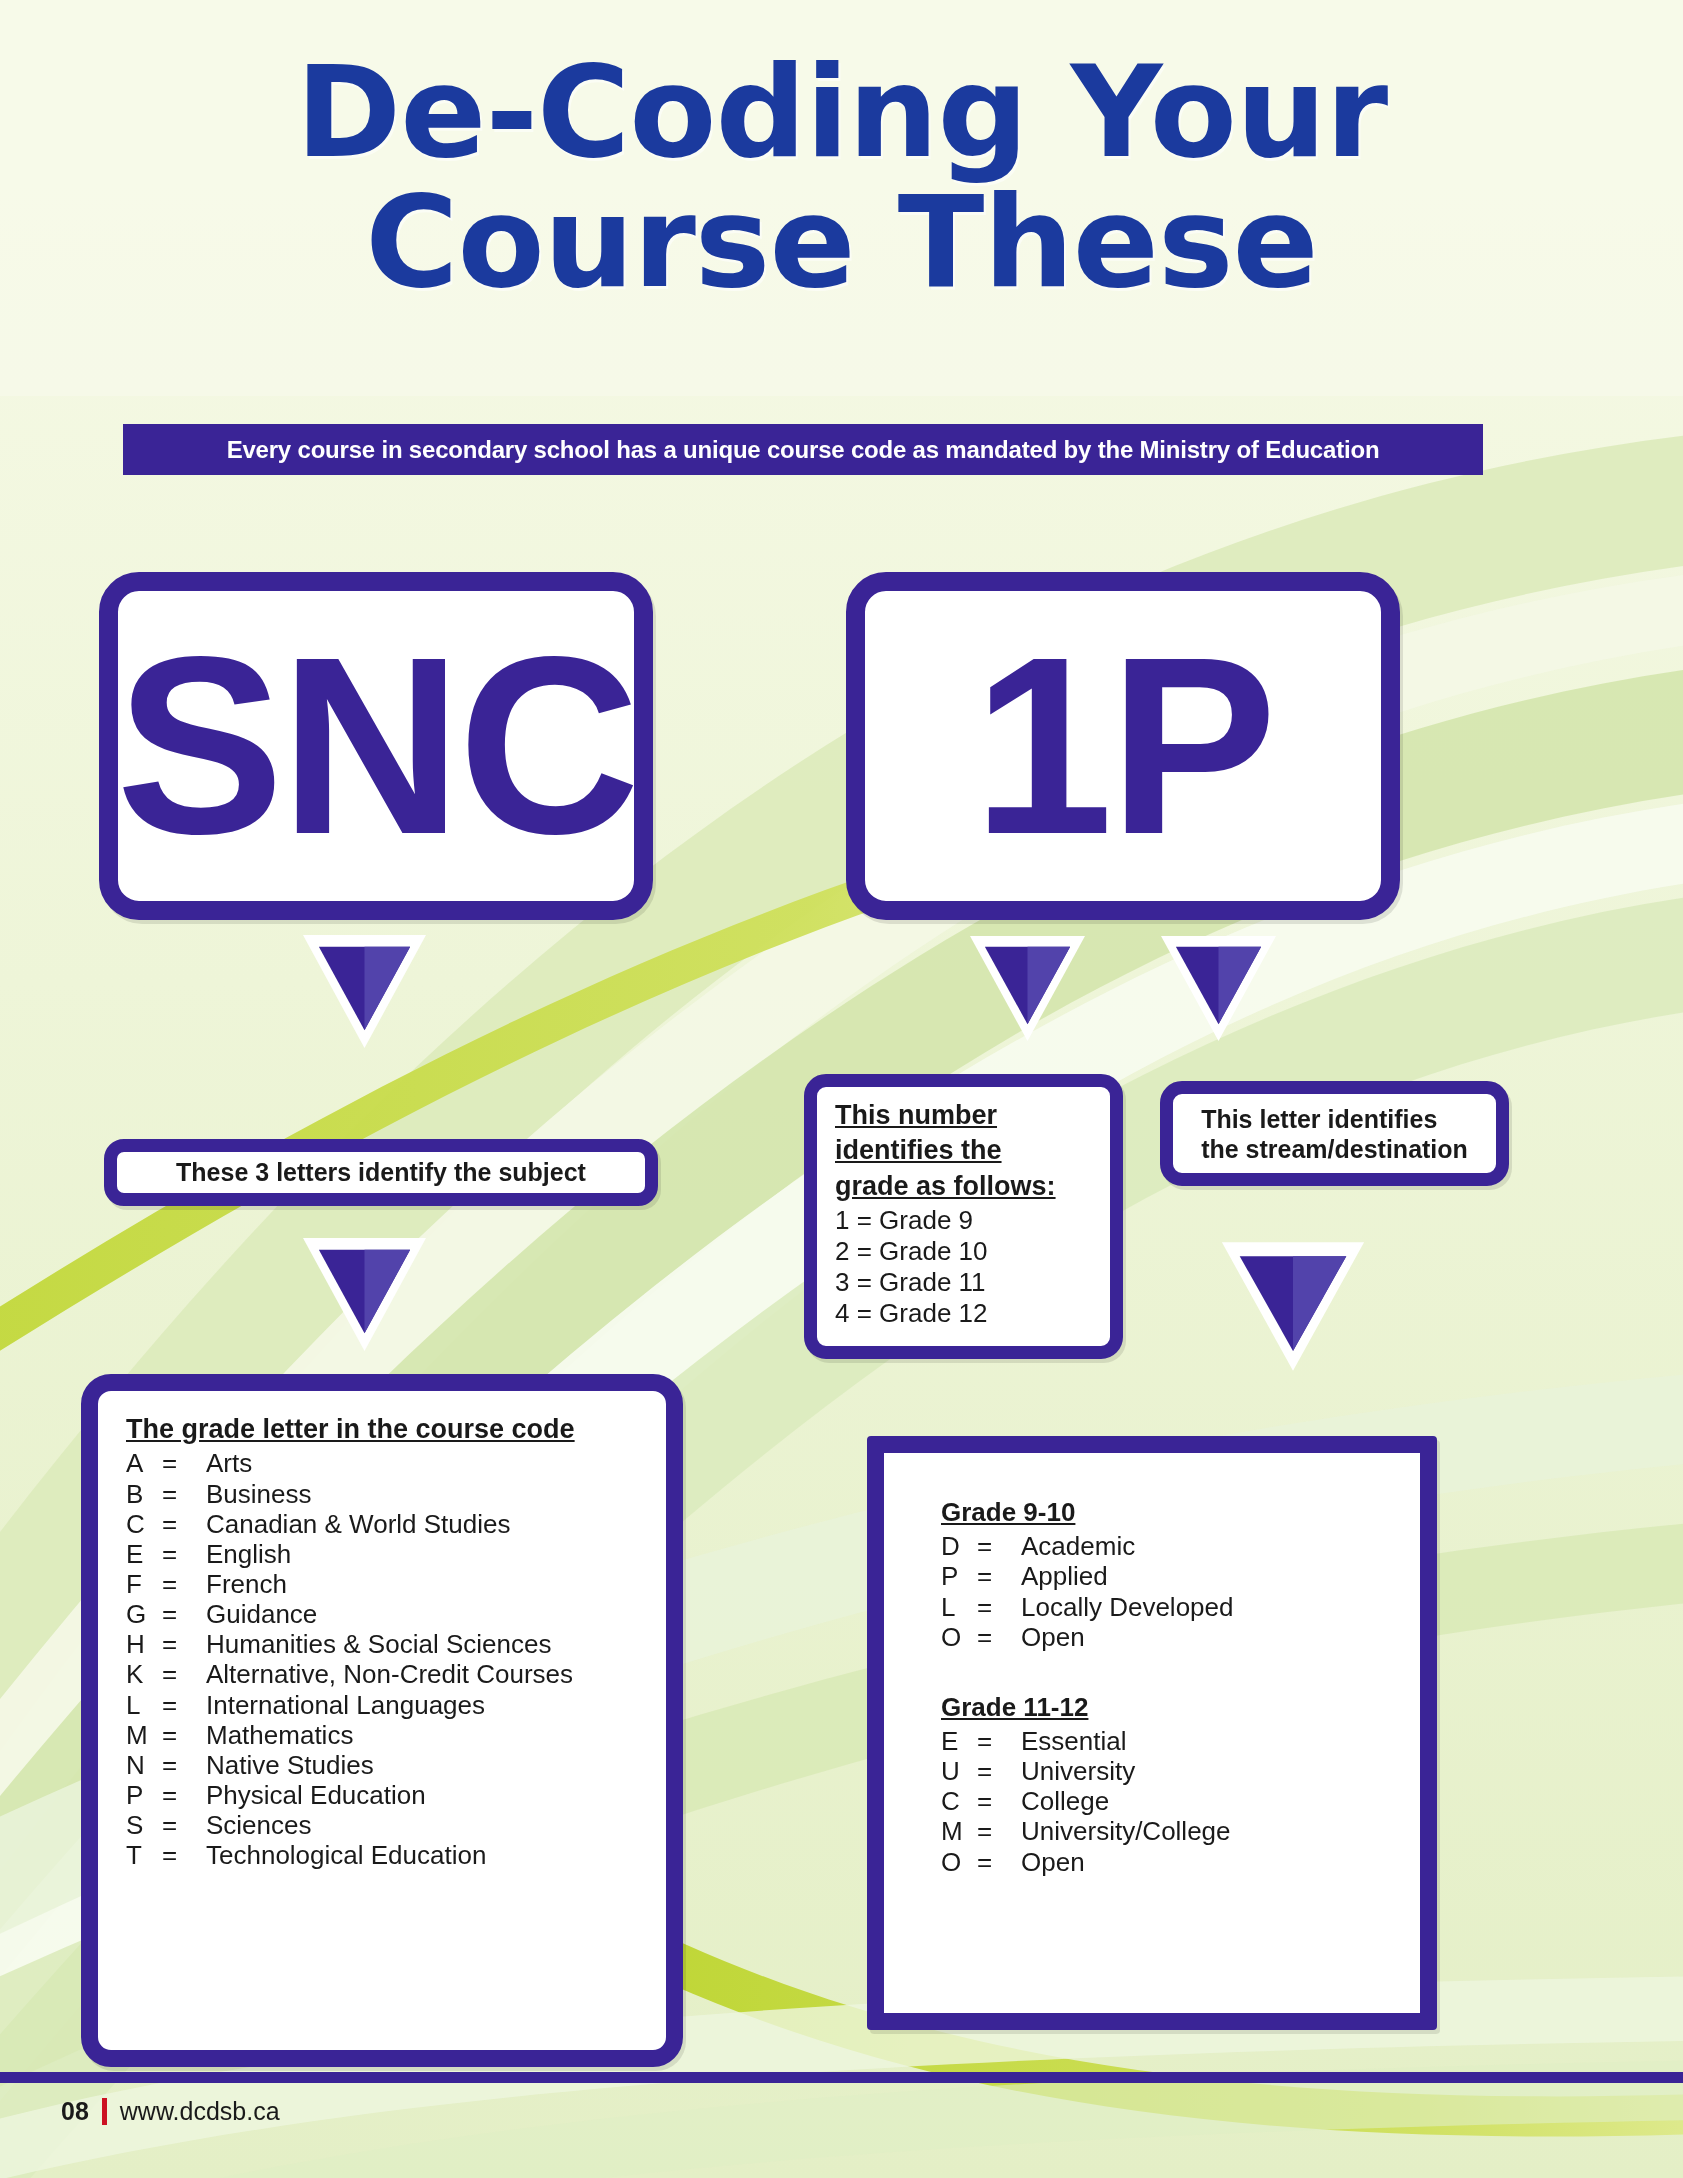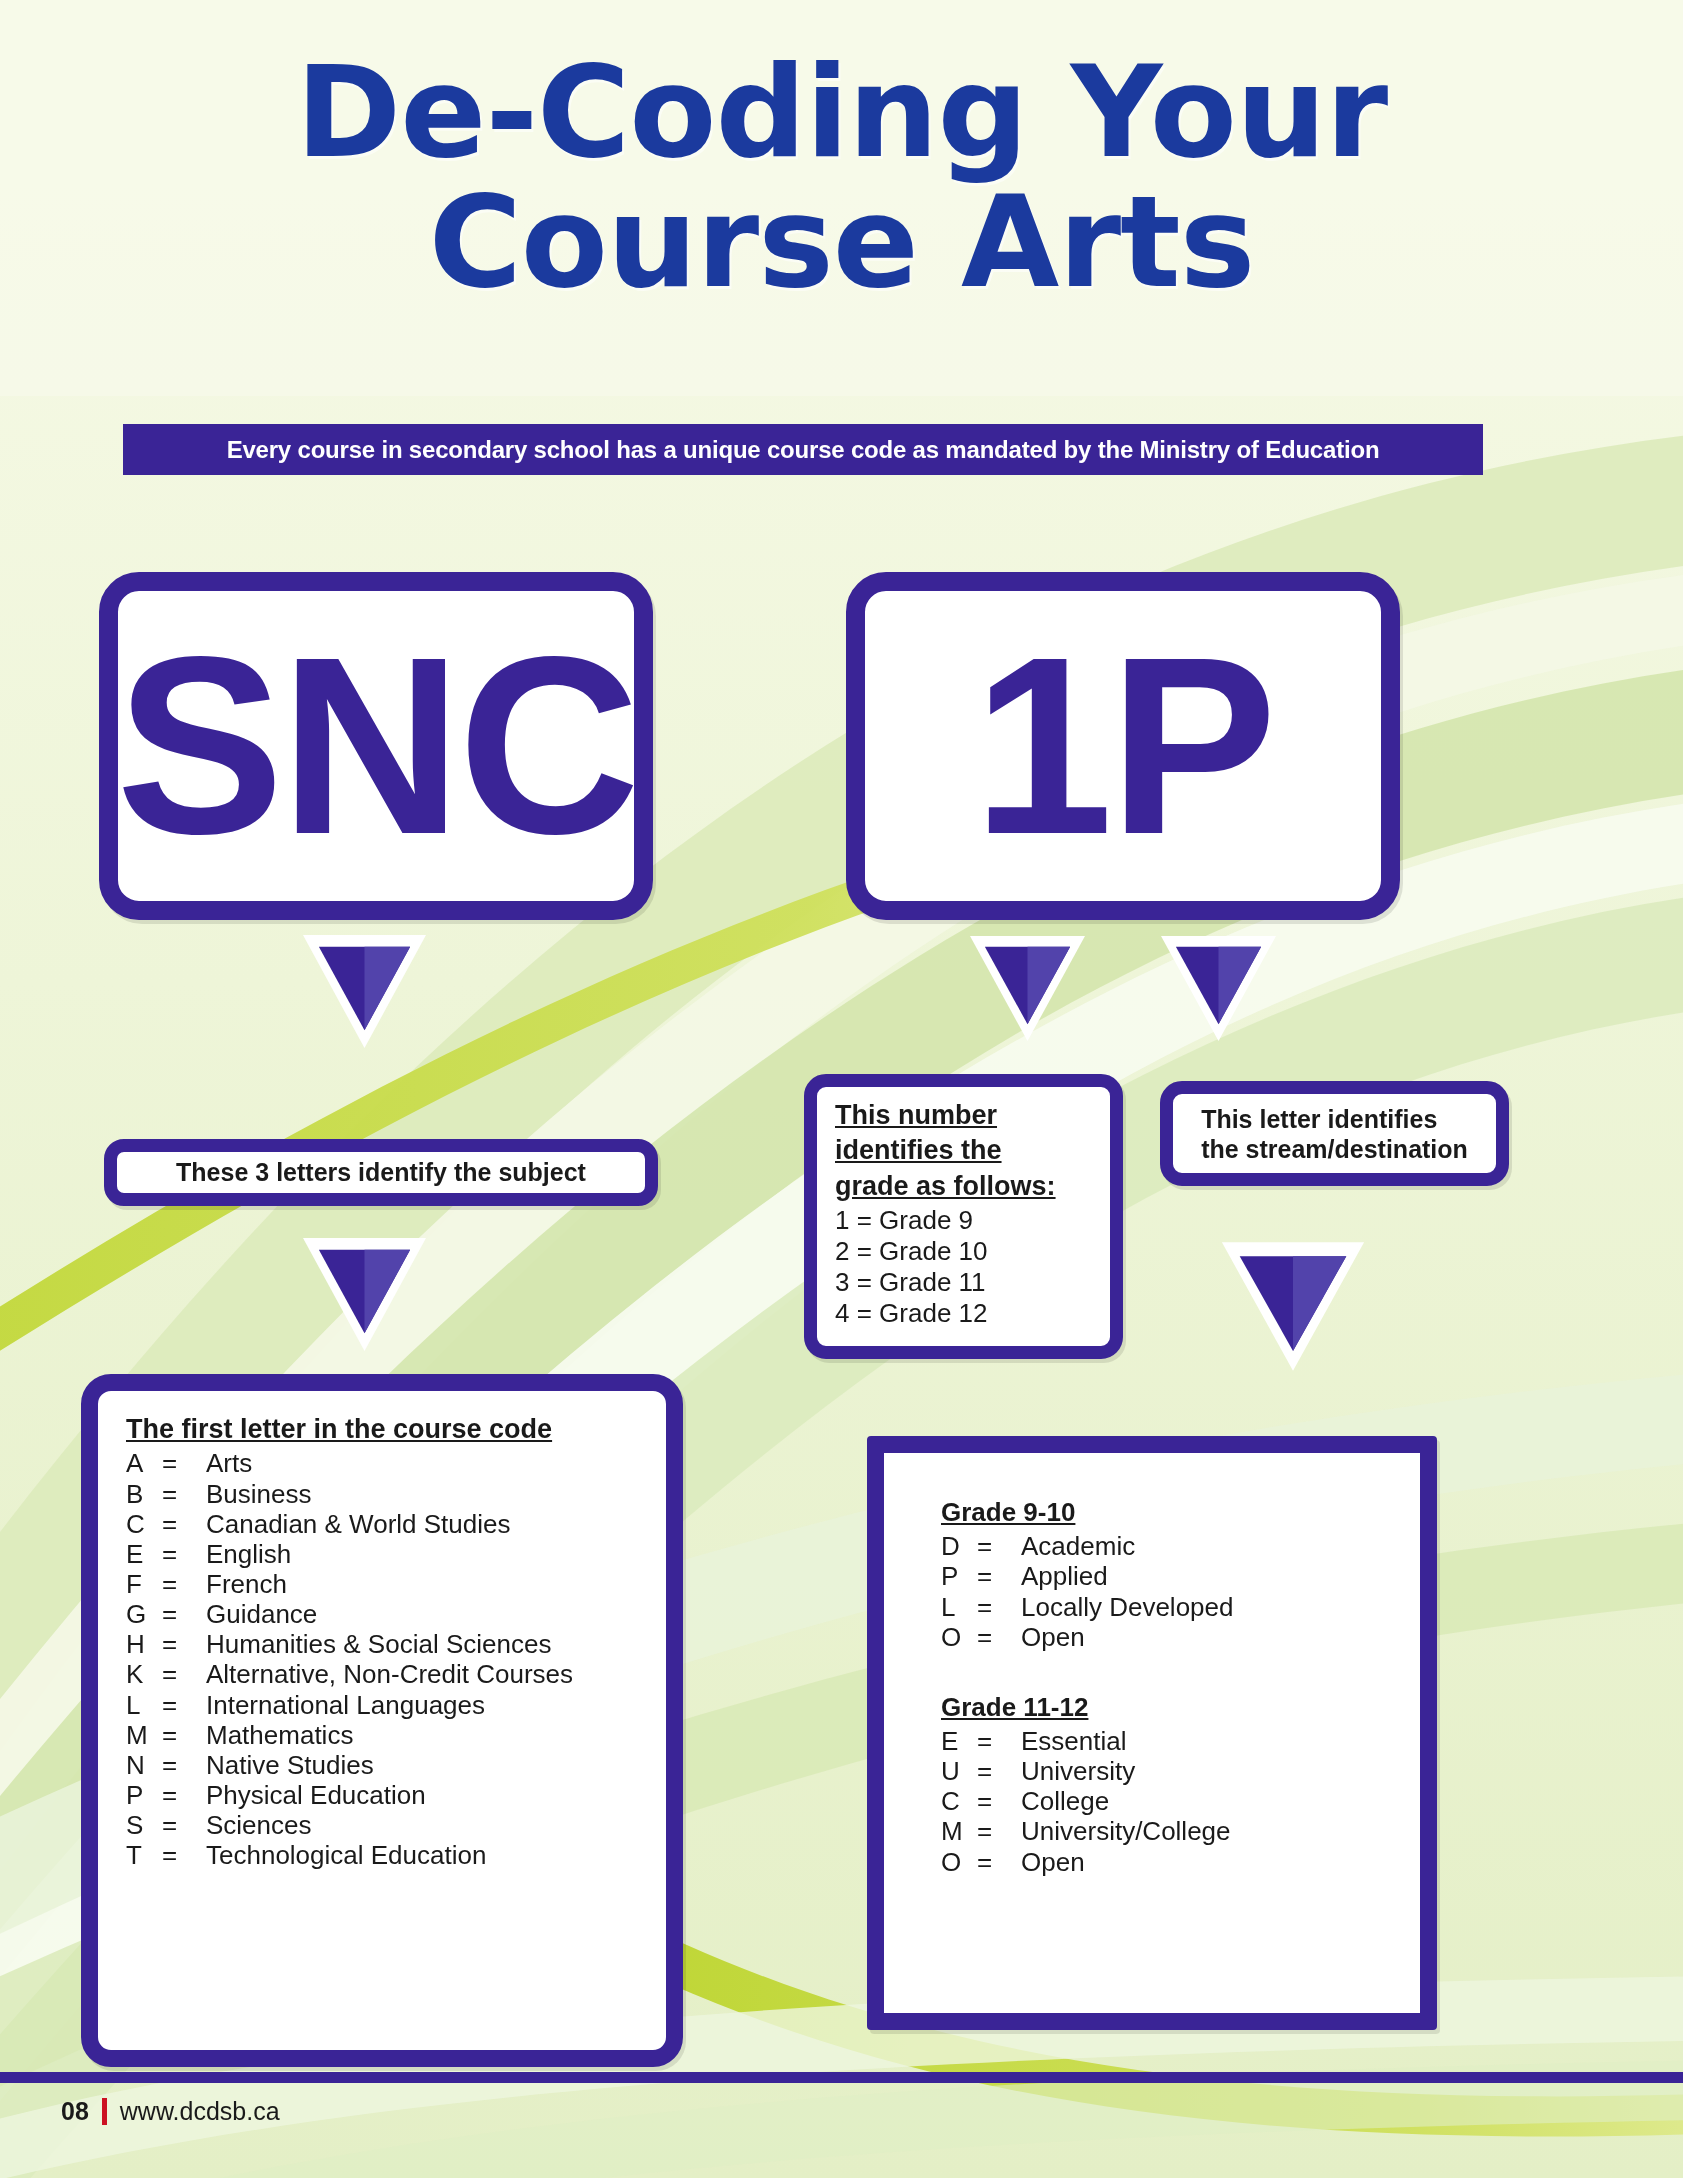--- a/index.html
+++ b/index.html
@@ -268,21 +268,21 @@
 
       <path d="M -200 2200 C 200 2060, 700 2010, 1800 1995 L 1800 2060 C 720 2076, 230 2125, -180 2250 Z" fill="#eef6df" opacity="0.8"></path>
       <path d="M -200 2320 C 250 2150, 800 2095, 1800 2080 L 1800 2140 C 820 2155, 280 2210, -180 2360 Z" fill="#dfeec4" opacity="0.6"></path>
 
       <rect x="0" y="0" width="1700" height="400" fill="#f7fae9" opacity="0.75"></rect>
     </g>
   </svg>
 
   <div class="title-block">
     <div class="title-line">De-Coding Your</div>
-    <div class="title-line">Course Arts</div>
+    <div class="title-line">Course These</div>
   </div>
 
   <div class="banner">
     <span class="banner-text">Every course in secondary school has a unique course code as mandated by the Ministry of Education</span>
   </div>
 
   <div class="card code-box" id="box-snc">
     <span class="code-text">SNC</span>
   </div>
 
@@ -345,21 +345,21 @@
   </div>
 
   <div class="card" id="box-stream">
     <span class="label-bold">
       <span>This letter identifies</span><br>
       <span>the stream/destination</span>
     </span>
   </div>
 
   <div class="card" id="box-curriculum">
-    <div class="heading">The first letter in the course code</div>
+    <div class="heading">The grade letter in the course code</div>
 
     <div class="defrow">
       <span class="k">A</span>
       <span class="eq">=</span>
       <span class="v">Arts</span>
     </div>
     <div class="defrow">
       <span class="k">B</span>
       <span class="eq">=</span>
       <span class="v">Business</span>

